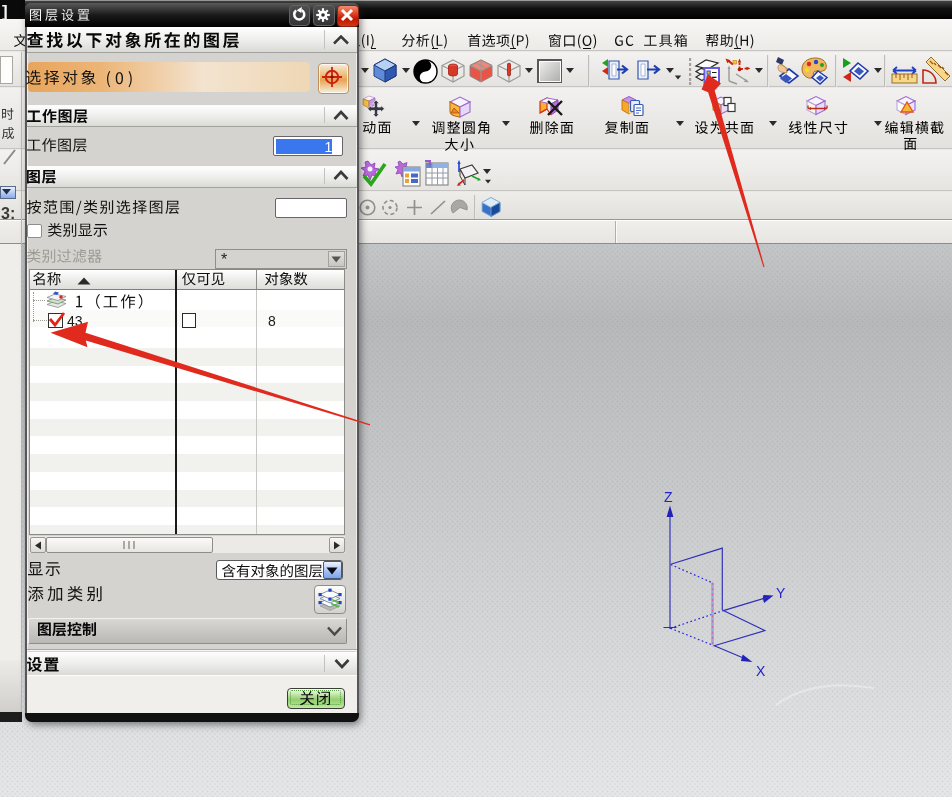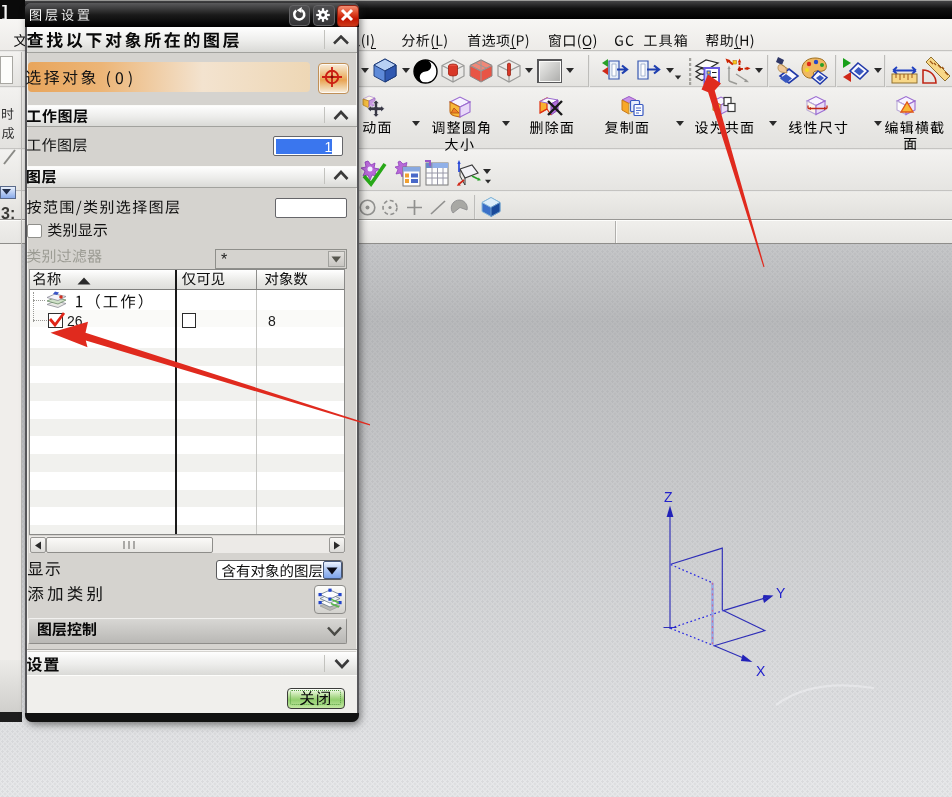--- a/index.html
+++ b/index.html
@@ -477,21 +477,21 @@
   <path d="M2,10 L10,6.5 L21,9 L13,13 Z" fill="#cfe0c8" stroke="#6a8a66" stroke-width="0.8"></path>
   <path d="M2,6.5 L10,3 L21,5.5 L13,9.5 Z" fill="#f4f4f8" stroke="#8a8a96" stroke-width="0.8"></path>
   <path d="M10,0.5 L14,1.5 L12,4 L8,3 Z" fill="#3a55c8"></path>
   <circle cx="16" cy="6" r="1.8" fill="#d03020"></circle>
 </svg>
 
 <div class="a" style="left:48px;top:313px;width:14.5px;height:14.5px;background:#fff;border:1.6px solid #2f2f2f;box-sizing:border-box"></div>
 <svg class="a" style="left:46px;top:306px" width="22" height="24" viewBox="0 0 22 24">
     <path d="M4,13 L9,19 L18,7" stroke="#e02518" stroke-width="2.8" fill="none"></path>
   </svg>
-<div class="a" style="left:67px;top:313px;color:#1a1a1a;font:14px 'Liberation Sans'">26</div>
+<div class="a" style="left:67px;top:313px;color:#1a1a1a;font:14px 'Liberation Sans'">43</div>
 <div class="a" style="left:181.5px;top:313px;width:14.5px;height:15px;background:#fff;border:1.8px solid #2a2a2a;box-sizing:border-box"></div>
 <div class="a" style="left:268px;top:312.5px;color:#1a1a1a;font:14px 'Liberation Sans'">8</div>
 
 <div class="a" style="left:29px;top:536px;width:316px;height:17px;background:#eceae7"></div>
 <div class="a" style="left:29.5px;top:536.5px;width:16px;height:16px;background:linear-gradient(#f8f7f5,#dcdbd8);border:1px solid #989794;border-radius:2px;box-sizing:border-box"></div>
 <svg class="a" style="left:34px;top:540.5px" width="8" height="9">
     <path d="M7,0.5 L7,8.5 L1,4.5 Z" fill="#2a2a2a"></path>
   </svg>
 <div class="a" style="left:328.5px;top:536.5px;width:16px;height:16px;background:linear-gradient(#f8f7f5,#dcdbd8);border:1px solid #989794;border-radius:2px;box-sizing:border-box"></div>
 <svg class="a" style="left:333px;top:540.5px" width="8" height="9">

